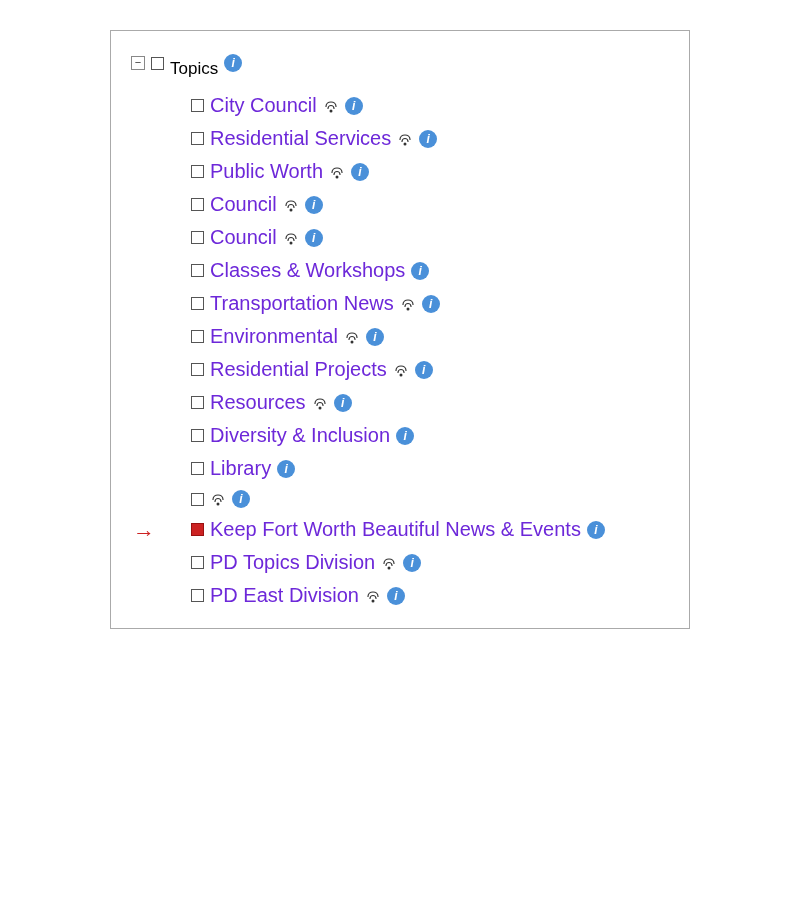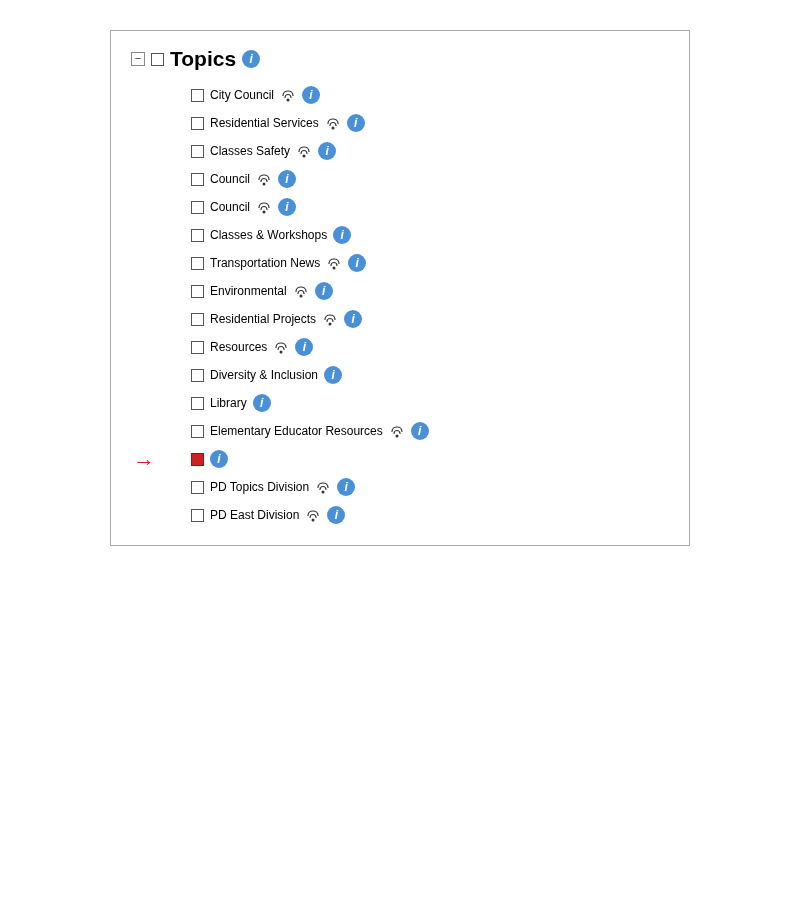--- a/index.html
+++ b/index.html
@@ -53,22 +53,23 @@
       flex-shrink: 0;
       background: #fff;
     }
 
     .checkbox.checked-red {
       background: #cc2222;
       border-color: #991111;
     }
 
     .topics-label {
-      font-weight: bold;
-      font-size: 21px;
+      font-weight: normal;
+      font-size: 17px;
+      margin-top: 12px;
     }
 
     .info-icon {
       display: inline-flex;
       align-items: center;
       justify-content: center;
       width: 18px;
       height: 18px;
       border-radius: 50%;
       background: #4a90d9;
@@ -89,22 +90,22 @@
 
     .list-item {
       display: flex;
       align-items: center;
       gap: 6px;
       padding: 5px 0;
       position: relative;
     }
 
     .list-item-label {
-      font-size: 12px;
-      color: #000000;
+      font-size: 20px;
+      color: #6d28d9;
     }
 
     .arrow-indicator {
       position: absolute;
       left: -58px;
       display: flex;
       align-items: center;
       gap: 4px;
     }
   </style>
@@ -140,21 +141,21 @@
           <svg width="16" height="16" viewBox="0 0 16 16" fill="none" xmlns="http://www.w3.org/2000/svg">
       <circle cx="8" cy="13" r="1.5" fill="#333"></circle>
       <path d="M5 10.5 C5 9 6.3 7.5 8 7.5 C9.7 7.5 11 9 11 10.5" stroke="#333" stroke-width="1.2" fill="none" stroke-linecap="round"></path>
       <path d="M3 8.5 C3 6 5.2 4 8 4 C10.8 4 13 6 13 8.5" stroke="#333" stroke-width="1.2" fill="none" stroke-linecap="round"></path>
     </svg>
         </span>
         <span class="info-icon">i</span>
       </div>
       <div class="list-item">
         <span class="checkbox"></span>
-        <span class="list-item-label">Classes Safety</span>
+        <span class="list-item-label">Public Worth</span>
         <span style="display: inline-flex; align-items: center; color: rgb(68, 68, 68); font-size: 14px; cursor: pointer;">
           <svg width="16" height="16" viewBox="0 0 16 16" fill="none" xmlns="http://www.w3.org/2000/svg">
       <circle cx="8" cy="13" r="1.5" fill="#333"></circle>
       <path d="M5 10.5 C5 9 6.3 7.5 8 7.5 C9.7 7.5 11 9 11 10.5" stroke="#333" stroke-width="1.2" fill="none" stroke-linecap="round"></path>
       <path d="M3 8.5 C3 6 5.2 4 8 4 C10.8 4 13 6 13 8.5" stroke="#333" stroke-width="1.2" fill="none" stroke-linecap="round"></path>
     </svg>
         </span>
         <span class="info-icon">i</span>
       </div>
       <div class="list-item">
@@ -239,35 +240,35 @@
         <span class="list-item-label">Diversity &amp; Inclusion</span>
         <span class="info-icon">i</span>
       </div>
       <div class="list-item">
         <span class="checkbox"></span>
         <span class="list-item-label">Library</span>
         <span class="info-icon">i</span>
       </div>
       <div class="list-item">
         <span class="checkbox"></span>
-        <span class="list-item-label">Elementary Educator Resources</span>
         <span style="display: inline-flex; align-items: center; color: rgb(68, 68, 68); font-size: 14px; cursor: pointer;">
           <svg width="16" height="16" viewBox="0 0 16 16" fill="none" xmlns="http://www.w3.org/2000/svg">
       <circle cx="8" cy="13" r="1.5" fill="#333"></circle>
       <path d="M5 10.5 C5 9 6.3 7.5 8 7.5 C9.7 7.5 11 9 11 10.5" stroke="#333" stroke-width="1.2" fill="none" stroke-linecap="round"></path>
       <path d="M3 8.5 C3 6 5.2 4 8 4 C10.8 4 13 6 13 8.5" stroke="#333" stroke-width="1.2" fill="none" stroke-linecap="round"></path>
     </svg>
         </span>
         <span class="info-icon">i</span>
       </div>
       <div class="list-item">
         <div class="arrow-indicator">
           <span style="color:#cc2222; font-size:22px; font-weight:bold;">→</span>
         </div>
         <span class="checkbox checked-red"></span>
+        <span class="list-item-label">Keep Fort Worth Beautiful News &amp; Events</span>
         <span class="info-icon">i</span>
       </div>
       <div class="list-item">
         <span class="checkbox"></span>
         <span class="list-item-label">PD Topics Division</span>
         <span style="display: inline-flex; align-items: center; color: rgb(68, 68, 68); font-size: 14px; cursor: pointer;">
           <svg width="16" height="16" viewBox="0 0 16 16" fill="none" xmlns="http://www.w3.org/2000/svg">
       <circle cx="8" cy="13" r="1.5" fill="#333"></circle>
       <path d="M5 10.5 C5 9 6.3 7.5 8 7.5 C9.7 7.5 11 9 11 10.5" stroke="#333" stroke-width="1.2" fill="none" stroke-linecap="round"></path>
       <path d="M3 8.5 C3 6 5.2 4 8 4 C10.8 4 13 6 13 8.5" stroke="#333" stroke-width="1.2" fill="none" stroke-linecap="round"></path>

